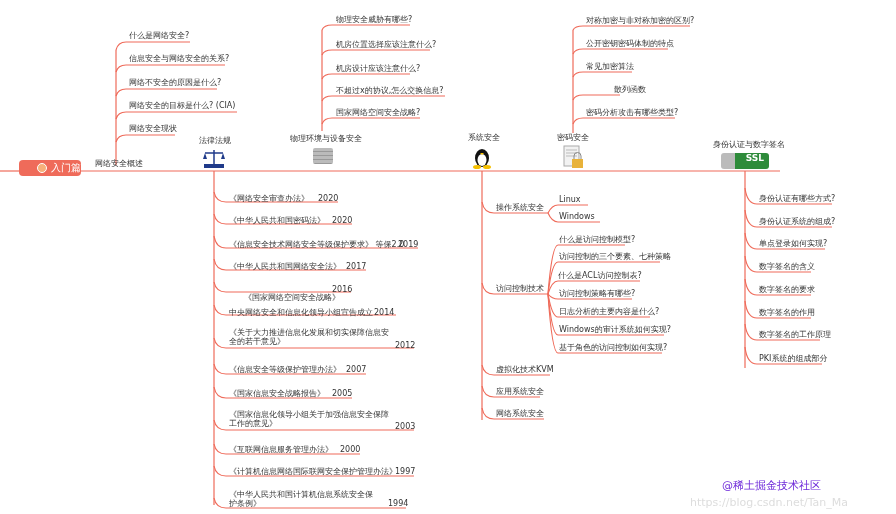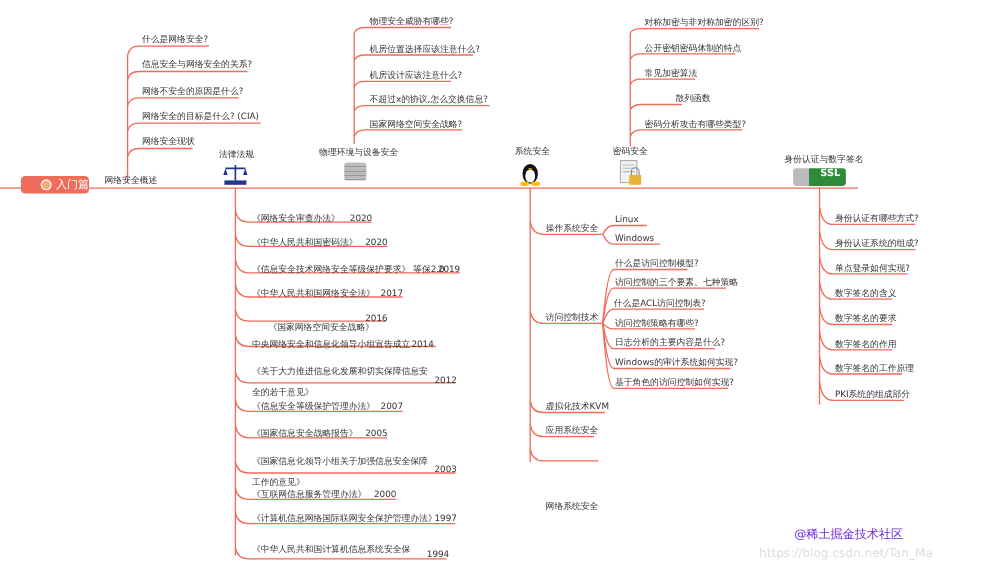--- a/index.html
+++ b/index.html
@@ -1,19 +1,19 @@
 <!DOCTYPE html>
 <html><head>
 <meta charset="utf-8">
 <style>
   html,body{margin:0;padding:0;background:#fff;}
   body{width:896px;height:514px;position:relative;overflow:hidden;font-family:"DejaVu Sans","Liberation Sans",sans-serif;color:#333;}
   svg.lines{position:absolute;left:0;top:0;}
   .t{position:absolute;font-size:8px;white-space:nowrap;color:#333;line-height:10px;}
-  .t2{position:absolute;font-size:8px;color:#333;line-height:19px;white-space:normal;}
+  .t2{position:absolute;font-size:8px;color:#333;line-height:9px;white-space:normal;}
   .yr{position:absolute;font-size:8px;color:#333;}
   .root{position:absolute;left:19px;top:160px;width:62px;height:16px;background:#ef6b5a;border-radius:4px;color:#fff;font-size:10px;display:flex;align-items:center;justify-content:flex-end;gap:4px;}
   .root .ic{width:10px;height:10px;border-radius:50%;background:#f7b07a;border:1px solid #fff;box-sizing:border-box;display:inline-block;}
   .lbl{position:absolute;font-size:8px;color:#333;white-space:nowrap;}
   .icon{position:absolute;}
   .wm{position:absolute;left:722px;top:478px;font-size:11px;color:#6d28d9;}
   .wm2{position:absolute;left:690px;top:496px;font-size:11px;color:#ddd;}
 </style>
 </head>
 <body>
@@ -159,21 +159,21 @@
 <div class="t" style="left:496px;top:284px;">访问控制技术</div>
 <div class="t" style="left:559px;top:235px;">什么是访问控制模型?</div>
 <div class="t" style="left:559px;top:252px;">访问控制的三个要素、七种策略</div>
 <div class="t" style="left:558px;top:271px;">什么是ACL访问控制表?</div>
 <div class="t" style="left:559px;top:289px;">访问控制策略有哪些?</div>
 <div class="t" style="left:559px;top:307px;">日志分析的主要内容是什么?</div>
 <div class="t" style="left:559px;top:325px;">Windows的审计系统如何实现?</div>
 <div class="t" style="left:559px;top:343px;">基于角色的访问控制如何实现?</div>
 <div class="t" style="left:496px;top:365px;">虚拟化技术KVM</div>
 <div class="t" style="left:496px;top:387px;">应用系统安全</div>
-<div class="t" style="left:496px;top:409px;margin-top:47px;">网络系统安全</div>
+<div class="t" style="left:496px;top:409px;">网络系统安全</div>
 
 <div class="lbl" style="left:557px;top:132px;">密码安全</div>
 <svg class="icon" style="left:563px;top:145px;" width="22" height="24">
   <rect x="1" y="1" width="15" height="20" fill="#f2f2f2" stroke="#aaa"></rect>
   <line x1="3" y1="5" x2="14" y2="5" stroke="#bbb"></line>
   <line x1="3" y1="8" x2="14" y2="8" stroke="#bbb"></line>
   <line x1="3" y1="11" x2="14" y2="11" stroke="#bbb"></line>
   <rect x="9" y="14" width="11" height="9" fill="#e8b23a"></rect>
   <path d="M11 14 V11 A3.5 3.5 0 0 1 18 11 V14" stroke="#888" fill="none"></path>
 </svg>

